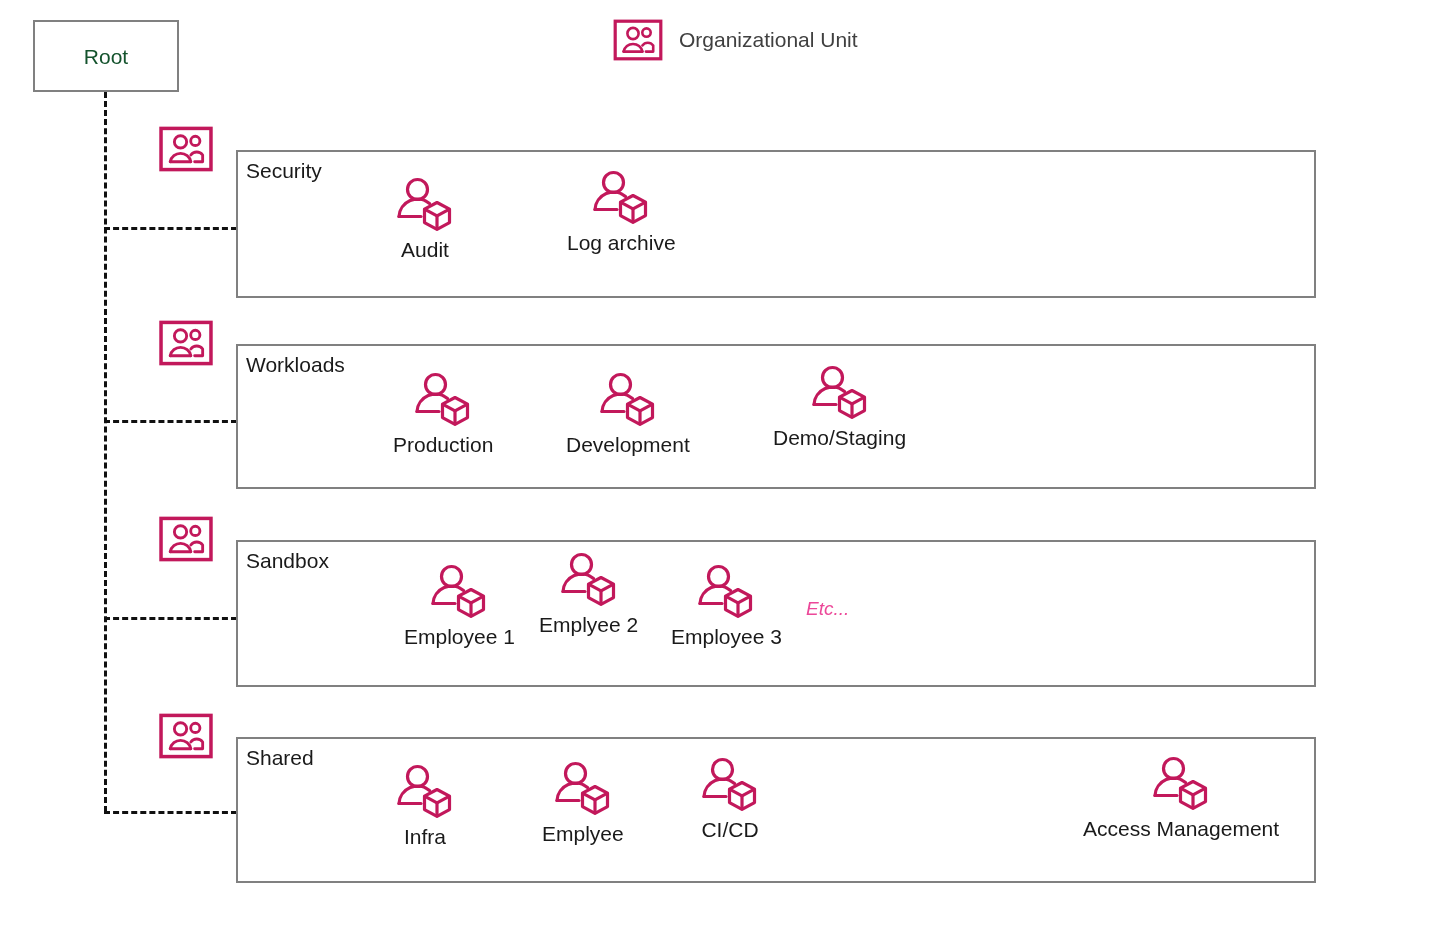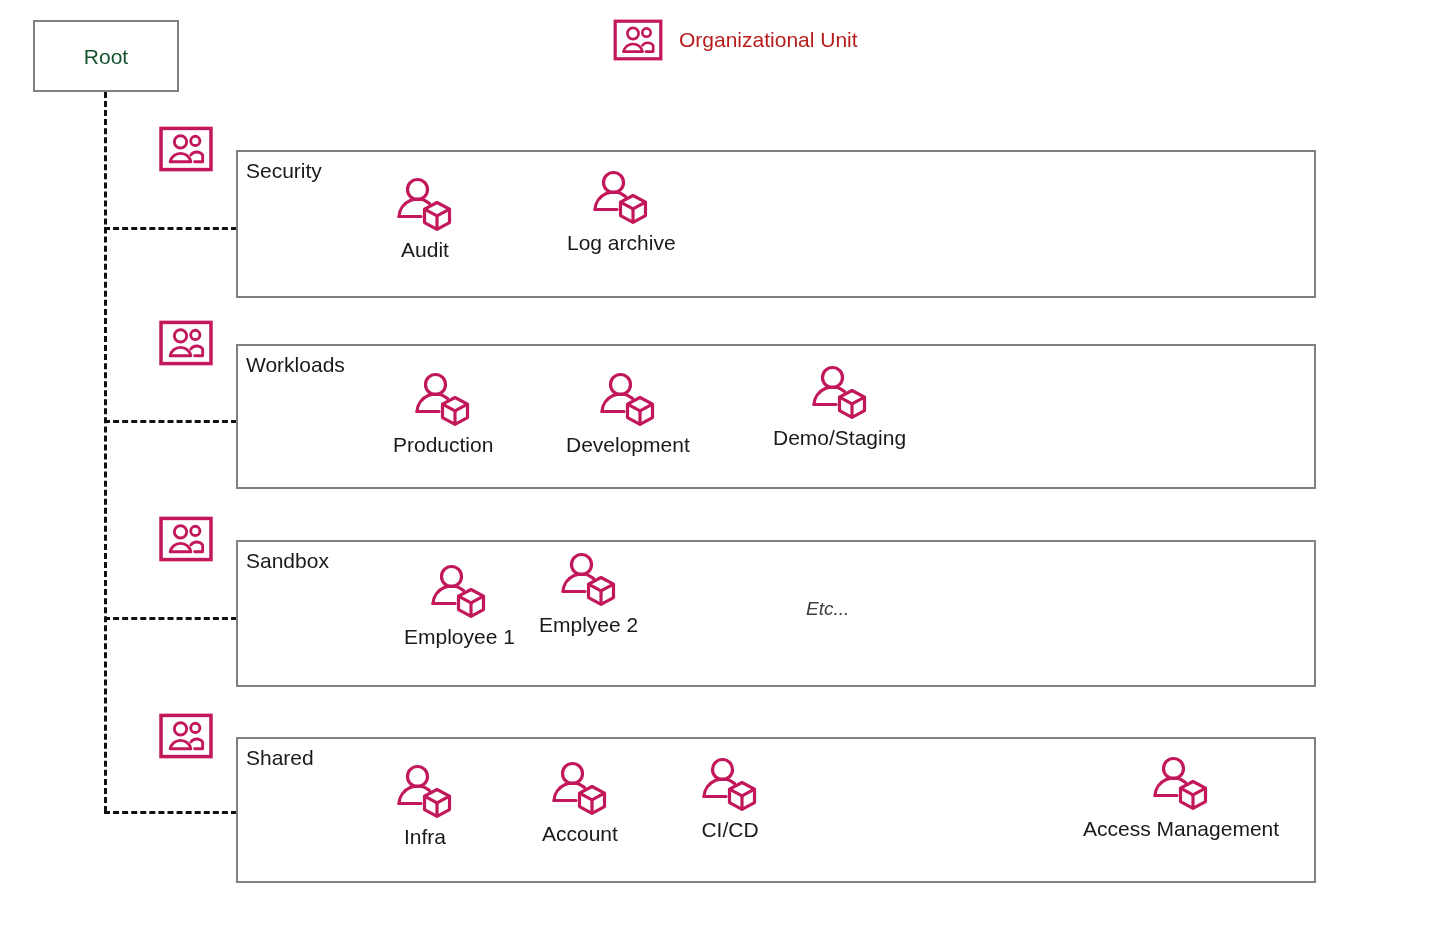--- a/index.html
+++ b/index.html
@@ -66,21 +66,21 @@
     height: 48px;
   }
   .legend-icon {
     width: 52px;
     display: flex;
     align-items: center;
     justify-content: flex-start;
   }
   .legend-text {
     font-size: 21px;
-    color: #b91c1c;
+    color: #404040;
     margin-left: 14px;
     white-space: nowrap;
   }
 
   
   .ou-group { position: absolute; }
   .ou-box {
     position: absolute;
     left: 0;
     top: 0;
@@ -123,21 +123,21 @@
     font-size: 21px;
     color: #1a1a1a;
     white-space: nowrap;
     margin-top: 1px;
     line-height: 1.1;
   }
   .etc-label {
     position: absolute;
     font-size: 19px;
     font-style: italic;
-    color: #404040;
+    color: #ec4899;
     white-space: nowrap;
   }
 </style>
 </head>
 <body>
 
 <div id="canvas">
 
   <div class="root-box">
     <span class="root-label">Root</span>
@@ -286,20 +286,31 @@
         <circle cx="24.5" cy="13.5" r="10" fill="none" stroke="#C2185B" stroke-width="3.2"></circle>
         <path d="M6 40.5 a18.5 18.5 0 0 1 30.5 -13" fill="none" stroke="#C2185B" stroke-width="3.2" stroke-linecap="round"></path>
         <line x1="6" y1="40.5" x2="28" y2="40.5" stroke="#C2185B" stroke-width="3.2" stroke-linecap="round"></line>
         <path d="M44 26.5 L56.5 33.2 L56.5 46.6 L44 53.3 L31.5 46.6 L31.5 33.2 Z" fill="none" stroke="#C2185B" stroke-width="3.2" stroke-linejoin="round"></path>
         <path d="M31.5 33.2 L44 39.9 L56.5 33.2" fill="none" stroke="#C2185B" stroke-width="3.2" stroke-linejoin="round"></path>
         <line x1="44" y1="39.9" x2="44" y2="53.3" stroke="#C2185B" stroke-width="3.2"></line>
       </svg>
       <span class="account-label">Emplyee 2</span>
     </div>
 
+    <div class="account" style="left:435px; top:22px;">
+      <svg class="account-icon" viewBox="0 0 64 60" aria-hidden="true">
+        <circle cx="24.5" cy="13.5" r="10" fill="none" stroke="#C2185B" stroke-width="3.2"></circle>
+        <path d="M6 40.5 a18.5 18.5 0 0 1 30.5 -13" fill="none" stroke="#C2185B" stroke-width="3.2" stroke-linecap="round"></path>
+        <line x1="6" y1="40.5" x2="28" y2="40.5" stroke="#C2185B" stroke-width="3.2" stroke-linecap="round"></line>
+        <path d="M44 26.5 L56.5 33.2 L56.5 46.6 L44 53.3 L31.5 46.6 L31.5 33.2 Z" fill="none" stroke="#C2185B" stroke-width="3.2" stroke-linejoin="round"></path>
+        <path d="M31.5 33.2 L44 39.9 L56.5 33.2" fill="none" stroke="#C2185B" stroke-width="3.2" stroke-linejoin="round"></path>
+        <line x1="44" y1="39.9" x2="44" y2="53.3" stroke="#C2185B" stroke-width="3.2"></line>
+      </svg>
+      <span class="account-label">Employee 3</span>
+    </div>
 
     <div class="etc-label" style="left:570px; top:58px;">Etc...</div>
   </div>
 
   <div class="ou-group" style="left:236px; top:737px; width:1080px; height:146px;">
     <div class="ou-box" style="width:1080px; height:146px;"></div>
     <div class="ou-badge">
       <svg width="56" height="46" viewBox="0 0 50 42" aria-hidden="true">
         <rect x="2.2" y="2.2" width="45.6" height="37.6" fill="none" stroke="#C2185B" stroke-width="3.2"></rect>
         <circle cx="20" cy="14.5" r="5.6" fill="none" stroke="#C2185B" stroke-width="2.6"></circle>
@@ -325,21 +336,21 @@
 
     <div class="account" style="left:306px; top:22px;">
       <svg class="account-icon" viewBox="0 0 64 60" aria-hidden="true">
         <circle cx="24.5" cy="13.5" r="10" fill="none" stroke="#C2185B" stroke-width="3.2"></circle>
         <path d="M6 40.5 a18.5 18.5 0 0 1 30.5 -13" fill="none" stroke="#C2185B" stroke-width="3.2" stroke-linecap="round"></path>
         <line x1="6" y1="40.5" x2="28" y2="40.5" stroke="#C2185B" stroke-width="3.2" stroke-linecap="round"></line>
         <path d="M44 26.5 L56.5 33.2 L56.5 46.6 L44 53.3 L31.5 46.6 L31.5 33.2 Z" fill="none" stroke="#C2185B" stroke-width="3.2" stroke-linejoin="round"></path>
         <path d="M31.5 33.2 L44 39.9 L56.5 33.2" fill="none" stroke="#C2185B" stroke-width="3.2" stroke-linejoin="round"></path>
         <line x1="44" y1="39.9" x2="44" y2="53.3" stroke="#C2185B" stroke-width="3.2"></line>
       </svg>
-      <span class="account-label">Account</span>
+      <span class="account-label">Emplyee</span>
     </div>
 
     <div class="account" style="left:462px; top:18px;">
       <svg class="account-icon" viewBox="0 0 64 60" aria-hidden="true">
         <circle cx="24.5" cy="13.5" r="10" fill="none" stroke="#C2185B" stroke-width="3.2"></circle>
         <path d="M6 40.5 a18.5 18.5 0 0 1 30.5 -13" fill="none" stroke="#C2185B" stroke-width="3.2" stroke-linecap="round"></path>
         <line x1="6" y1="40.5" x2="28" y2="40.5" stroke="#C2185B" stroke-width="3.2" stroke-linecap="round"></line>
         <path d="M44 26.5 L56.5 33.2 L56.5 46.6 L44 53.3 L31.5 46.6 L31.5 33.2 Z" fill="none" stroke="#C2185B" stroke-width="3.2" stroke-linejoin="round"></path>
         <path d="M31.5 33.2 L44 39.9 L56.5 33.2" fill="none" stroke="#C2185B" stroke-width="3.2" stroke-linejoin="round"></path>
         <line x1="44" y1="39.9" x2="44" y2="53.3" stroke="#C2185B" stroke-width="3.2"></line>

